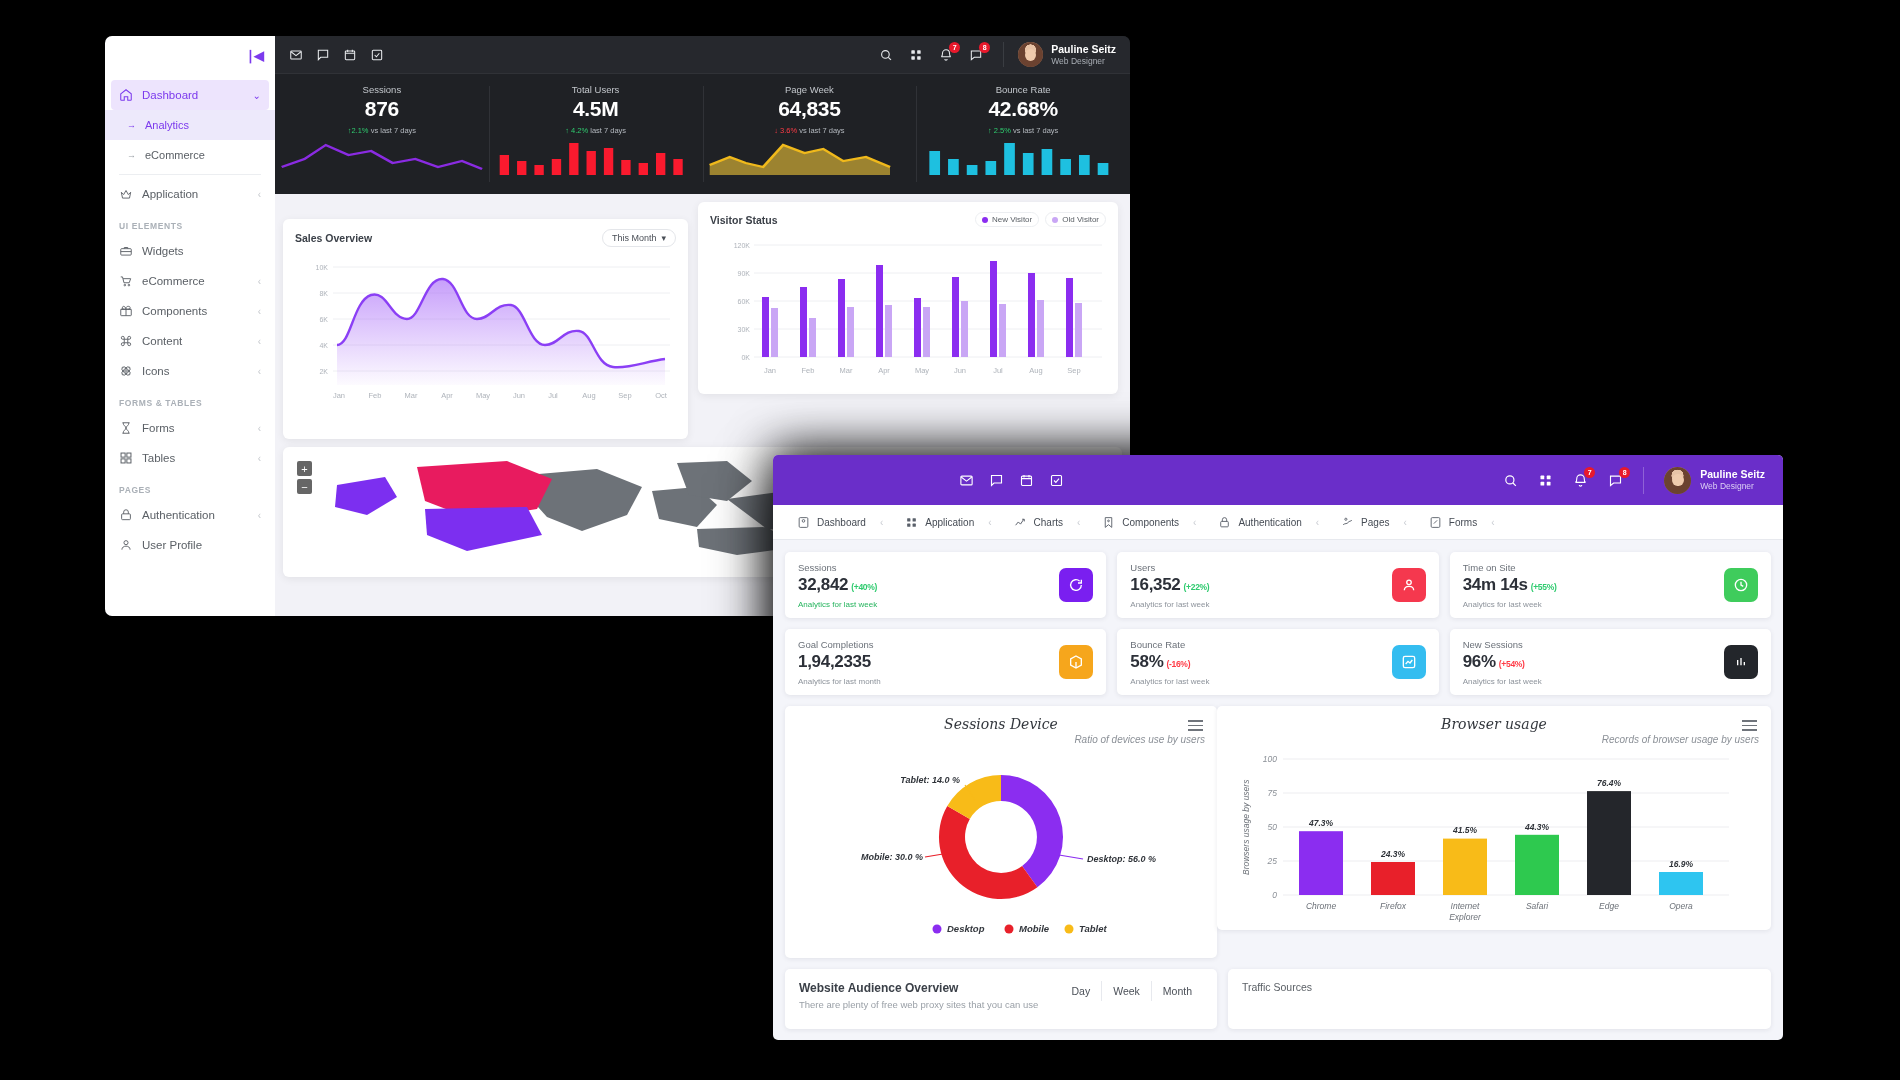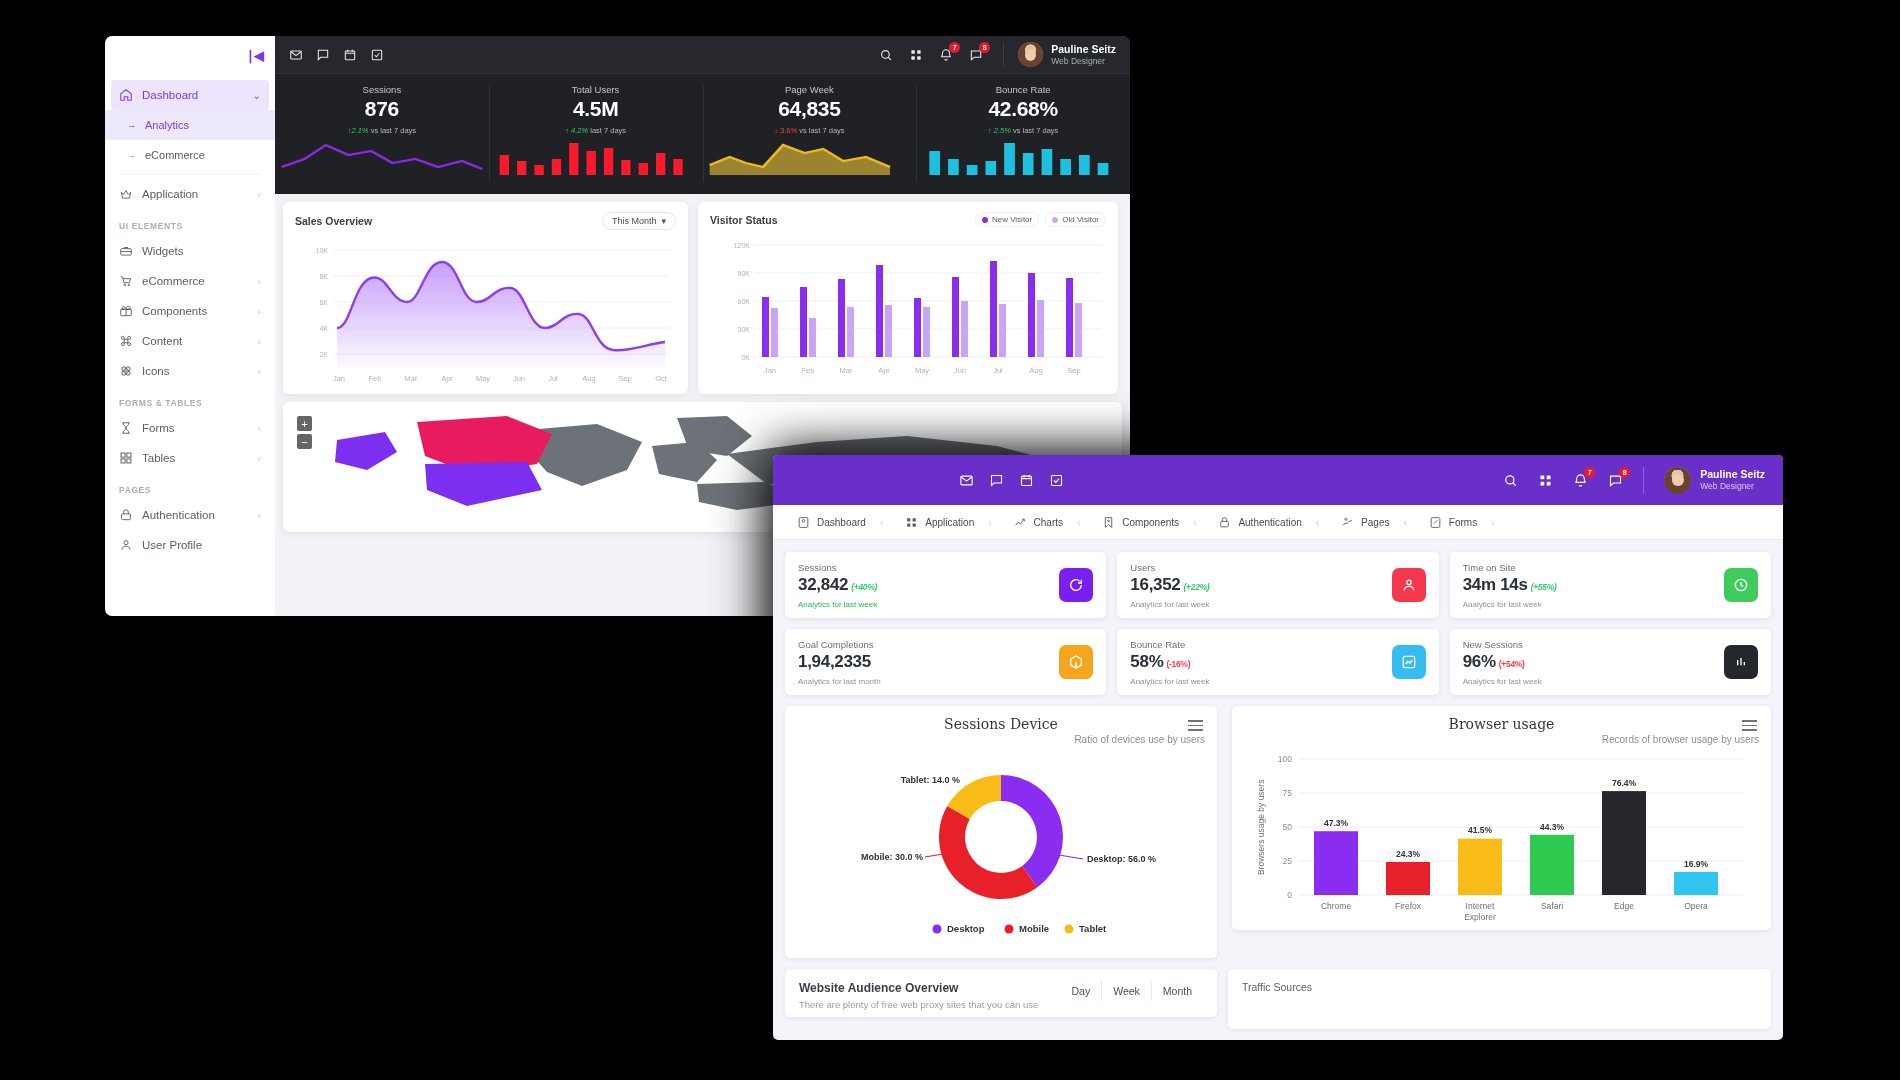--- a/index.html
+++ b/index.html
@@ -61,21 +61,21 @@
   .kpi-row { display:flex; height:120px; background:#1f2125; }
   .kpi {
     flex:1; display:flex; flex-direction:column; align-items:center; justify-content:flex-start;
     padding-top:10px; position:relative;
   }
   .kpi + .kpi::before { content:""; position:absolute; left:0; top:12px; bottom:12px; width:1px; background:#303237; }
   .kpi-t { font-size:9.5px; color:#c3c7cc; }
   .kpi-v { font-size:21px; color:#fff; font-weight:bold; margin-top:2px; letter-spacing:-.3px;}
   .kpi-d { font-size:7.5px; color:#b4b9bf; margin-top:5px; }
   .kpi-d b { font-weight:normal; }
-  .up { color:#2fcb6f;font-style:italic; } .down { color:#ff3b46; }
+  .up { color:#2fcb6f; } .down { color:#ff3b46; }
   .kpi-spark { margin-top:4px; width:100%; height:36px; }
 
   .backcards { flex:1; background:#f2f2f7; padding:8px 8px 0; display:flex; flex-direction:column; gap:8px; }
   .brow { display:flex; gap:10px; }
   .bcard { background:#fff; border-radius:6px; box-shadow:0 2px 8px rgba(0,0,0,.07); padding:10px 12px; }
   .bcard-h { display:flex; align-items:center; justify-content:space-between; margin-bottom:6px;}
   .bcard-t { font-size:10.5px; font-weight:bold; color:#3b4048; }
   .pill { border:1px solid #e4e6ea; border-radius:13px; font-size:9px; color:#4a4f57; padding:3px 9px; display:flex; gap:5px; align-items:center;}
   .legend { display:flex; gap:6px;}
   .lg { display:flex; align-items:center; gap:4px; font-size:8px; color:#5b6066; border:1px solid #eceef1; border-radius:11px; padding:2px 6px;}
@@ -108,21 +108,21 @@
     padding:11px 13px; display:flex; align-items:center; justify-content:space-between; height:66px;
   }
   .sc-t { font-size:9.5px; color:#6b7179; }
   .sc-v { font-size:17px; font-weight:bold; color:#2c3038; margin-top:2px; letter-spacing:-.3px;}
   .sc-v small { font-size:8.5px; font-weight:bold; margin-left:3px; }
   .sc-s { font-size:8px; color:#8d939b; margin-top:5px; }
   .sc-s.green { color:#26b45e; }
   .sc-ico { width:34px; height:34px; border-radius:7px; display:flex; align-items:center; justify-content:center; flex:0 0 34px;}
   .sc-ico svg { width:16px; height:16px; color:#fff; }
 
-  .crow { display:flex; gap:15px; }
+  .crow { display:flex; gap:0;font-style:italic; }
   .chartcard { background:#fff; border-radius:5px; box-shadow:0 1px 5px rgba(30,35,60,.09); padding:10px 12px; position:relative; }
   .ch-title { text-align:center; font-family:"DejaVu Serif", serif; font-size:14px; color:#33373d; }
   .ch-sub { text-align:right; font-size:10px; color:#8b9097; margin-top:2px;}
   .burger { position:absolute; right:14px; top:14px; width:15px; }
   .burger i { display:block; height:1.6px; background:#6f747b; margin-bottom:3px;}
 
   .bottomrow { display:flex; gap:11px; margin-top:11px; }
   .bcard2 { background:#fff; border-radius:5px; box-shadow:0 1px 5px rgba(30,35,60,.09); padding:12px 14px;}
   .wa-title { font-size:12px; font-weight:bold; color:#3b4048;}
   .wa-sub { font-size:9.5px; color:#9aa0a7; margin-top:4px;}
@@ -370,21 +370,21 @@
                 <rect x="136" y="24" width="8" height="12"></rect>
               </g>
           </svg>
         </div>
 
       </div>
 
       <div class="backcards">
         <div class="brow">
 
-          <div class="bcard" style="flex:0 0 405px;height:192px;">
+          <div class="bcard" style="flex:0 0 405px;height:220px;margin-top:17px;">
             <div class="bcard-h">
               <div class="bcard-t">Sales Overview</div>
               <div class="pill">
                   <span>This Month</span>
                   <span>▾</span>
                 </div>
             </div>
             <svg width="380" height="150" viewBox="0 0 380 150">
               <defs>
                   <linearGradient id="gsales" x1="0" y1="0" x2="0" y2="1">
@@ -810,21 +810,21 @@
                 <text x="236" y="175">Explorer</text>
               <text x="308" y="164">Safari</text>
                 <text x="380" y="164">Edge</text>
                 <text x="452" y="164">Opera</text>
             </g>
           </svg>
         </div>
       </div>
 
       <div class="bottomrow">
-        <div class="bcard2" style="flex:0 0 432px;height:48px;display:flex;align-items:flex-start;justify-content:space-between">
+        <div class="bcard2" style="flex:0 0 432px;height:60px;display:flex;align-items:flex-start;justify-content:space-between">
           <div>
             <div class="wa-title">Website Audience Overview</div>
             <div class="wa-sub">There are plenty of free web proxy sites that you can use</div>
           </div>
           <div class="seg">
             <span>Day</span>
             <span>Week</span>
             <span>Month</span>
           </div>
         </div>

